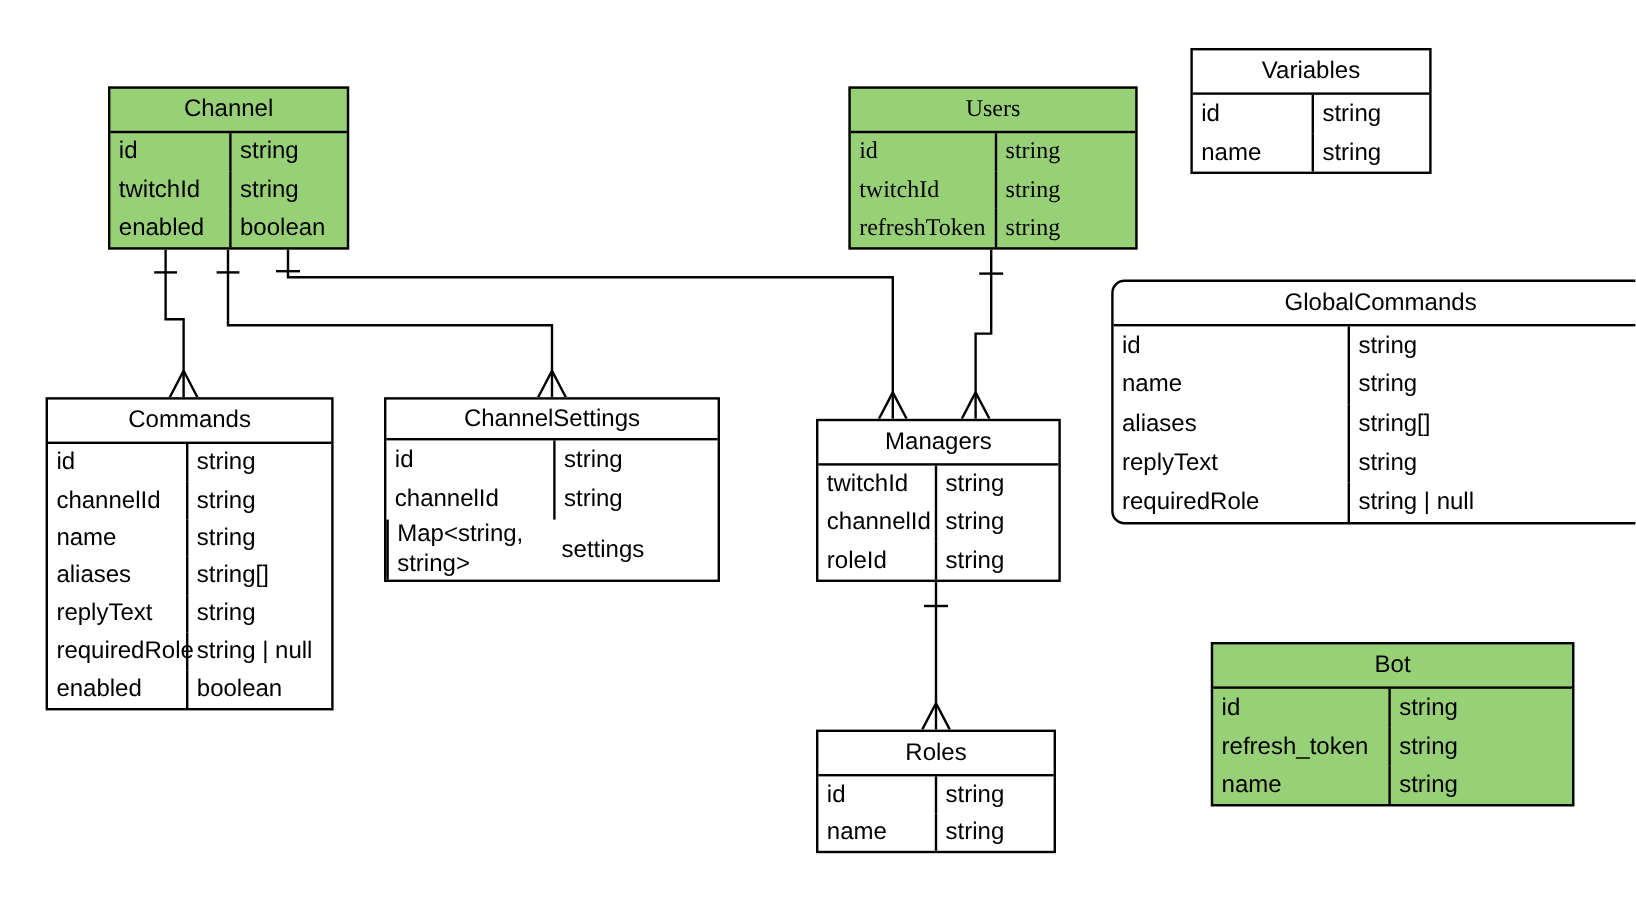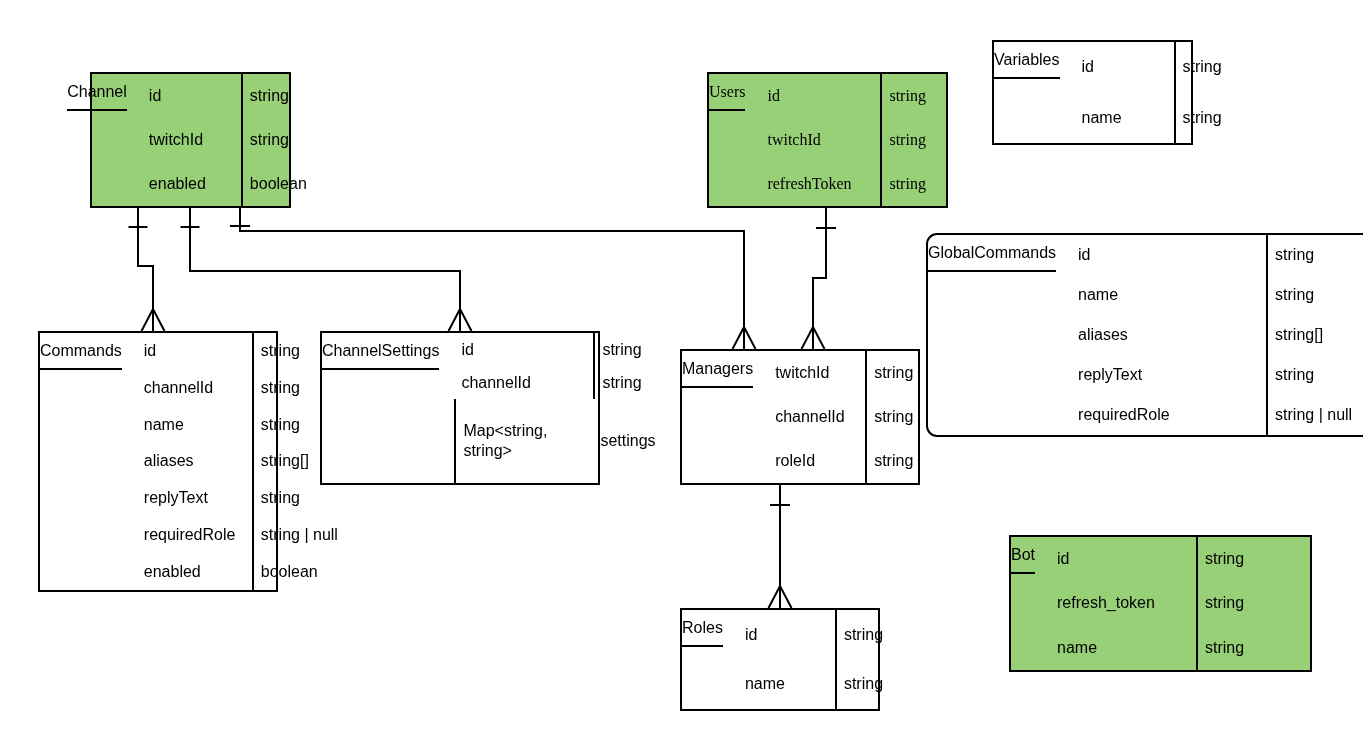--- a/index.html
+++ b/index.html
@@ -13,38 +13,37 @@
   }
   svg.wires{position:absolute;left:0;top:0;width:1363px;height:752px;}
   svg.wires path{stroke:#000;stroke-width:2;fill:none;}
 
   .table{
     position:absolute;
     box-sizing:border-box;
     border:2px solid #000;
     background:#ffffff;
     display:flex;
-    flex-direction:row;
-    font-size:16px;
+    flex-direction:column;
+    font-size:20px;
   }
   .table.green{background:#97d077;justify-content:center;}
   .thead{
     box-sizing:border-box;
     height:37px;
     border-bottom:2px solid #000;
     display:flex;
     align-items:center;
     justify-content:center;
     white-space:nowrap;
   }
   .tbody{
     flex:1;
     display:grid;
     grid-auto-rows:1fr;
-    padding-left:15px;
   }
   .cell{
     display:flex;
     align-items:center;
     padding:0 7px;
     white-space:nowrap;
     line-height:1.25;
   }
   .cell.type{border-left:2px solid #000;}
   .cell.wrap{white-space:normal;}
@@ -53,21 +52,21 @@
   .t-channel        {left:90px;  top:72px;  width:201px; height:136px;}
   .t-channel        .tbody{grid-template-columns:99px 1fr;}
   .t-users          {left:707px; top:72px;  width:241px; height:136px;font-family:Liberation Serif, serif;}
   .t-users          .tbody{grid-template-columns:120px 1fr;}
   .t-variables      {left:992px; top:40px;  width:201px; height:105px;}
   .t-variables      .tbody{grid-template-columns:99px 1fr;}
   .t-commands       {left:38px;  top:331px; width:240px; height:261px;}
   .t-commands       .tbody{grid-template-columns:115px 1fr;}
   .t-channelsettings{left:320px; top:331px; width:280px; height:154px;}
   .t-channelsettings .tbody{grid-template-columns:139px 1fr;grid-template-rows:33px 33px 1fr;}
-  .t-managers       {left:680px; top:349px; width:240px; height:136px;}
+  .t-managers       {left:680px; top:349px; width:204px; height:136px;}
   .t-managers       .tbody{grid-template-columns:97px 1fr;}
   .t-globalcommands {left:926px; top:233px; width:449px; height:204px;border-radius:11px;}
   .t-globalcommands .tbody{grid-template-columns:195px 1fr;}
   .t-roles          {left:680px; top:608px; width:200px; height:103px;}
   .t-roles          .tbody{grid-template-columns:97px 1fr;}
   .t-bot            {left:1009px;top:535px; width:303px; height:137px;}
   .t-bot            .tbody{grid-template-columns:146px 1fr;}
 </style>
 </head>
 <body>

